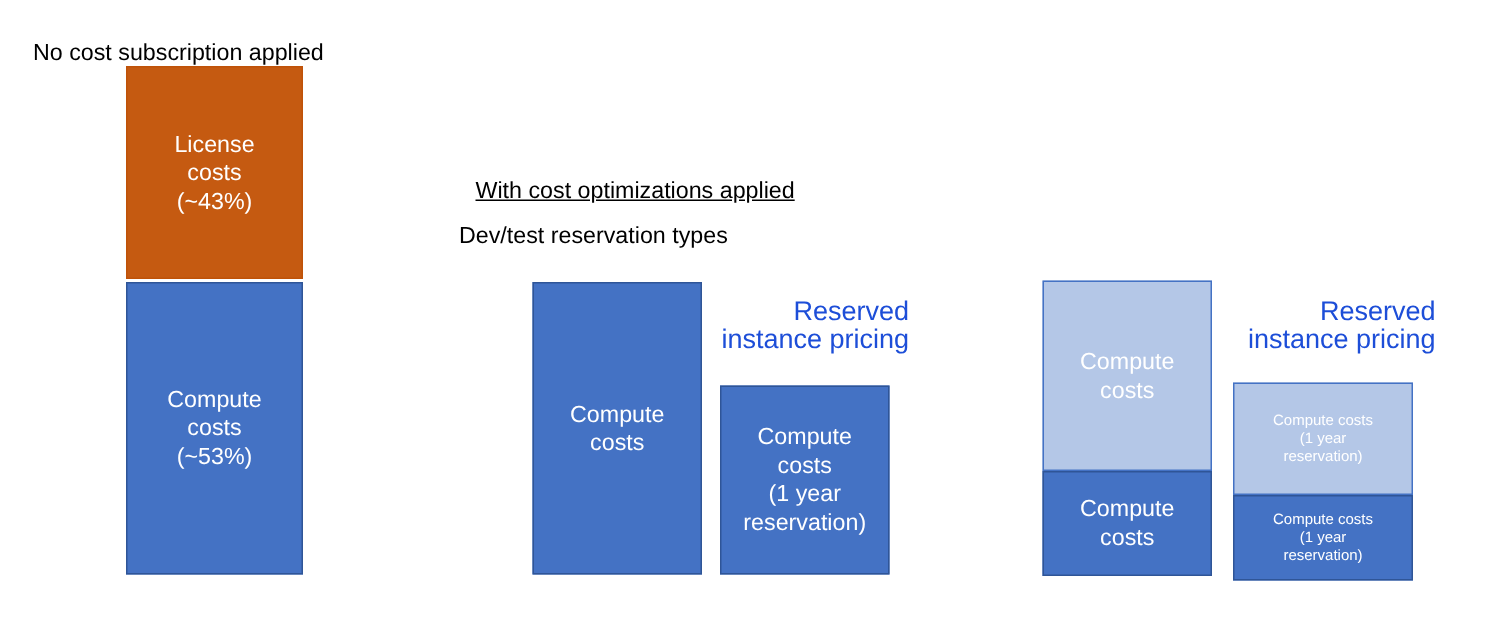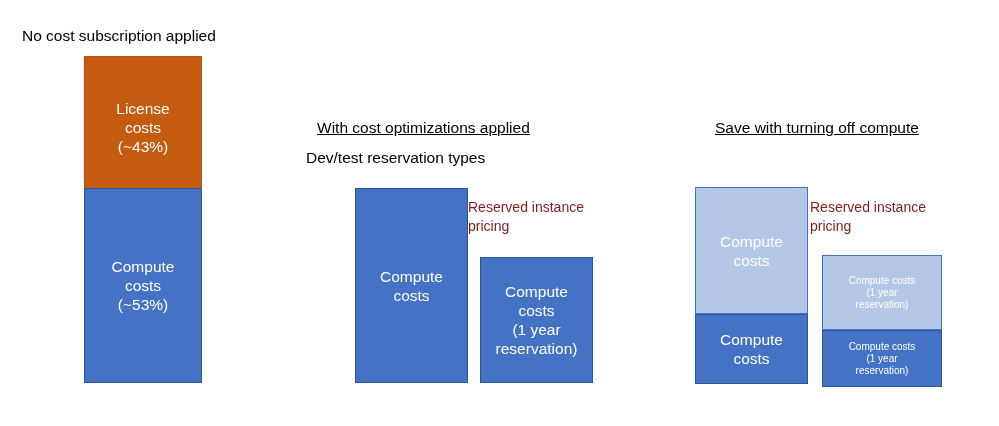--- a/index.html
+++ b/index.html
@@ -31,24 +31,24 @@
     line-height: 20px;
     color: #000000;
     white-space: nowrap;
   }
   .label.underlined {
     text-decoration: underline;
   }
 
   .caption {
     position: absolute;
-    font-size: 14px;
+    font-size: 18px;
     line-height: 19px;
-    color: #7f1d1d;
-    text-align: left;
+    color: #1d4ed8;
+    text-align: right;
   }
   .seg {
     position: absolute;
     box-sizing: border-box;
     display: flex;
     flex-direction: column;
     align-items: center;
     justify-content: center;
     text-align: center;
     color: #ffffff;
@@ -63,21 +63,21 @@
   .t15 { font-size: 15.5px; line-height: 19px; }
   .t10 { font-size: 10px;   line-height: 12px; }
 </style>
 </head>
 <body>
 
 <div class="canvas">
 
   <div class="label" style="left:22px; top:26px;">No cost subscription applied</div>
 
-  <div class="seg orange t15" style="left:84px; top:56px; width:118px; height:142px;">
+  <div class="seg orange t15" style="left:84px; top:44px; width:118px; height:142px;">
     <span class="line">License</span>
     <span class="line">costs</span>
     <span class="line">(~43%)</span>
   </div>
 
   <div class="seg blue t15" style="left:84px; top:188px; width:118px; height:195px;">
     <span class="line">Compute</span>
     <span class="line">costs</span>
     <span class="line">(~53%)</span>
   </div>
@@ -93,21 +93,20 @@
 
   <div class="caption" style="left:468px; top:198px; width:138px;">Reserved instance pricing</div>
 
   <div class="seg blue t15" style="left:480px; top:257px; width:113px; height:126px;">
     <span class="line">Compute</span>
     <span class="line">costs</span>
     <span class="line">(1 year</span>
     <span class="line">reservation)</span>
   </div>
 
-  <div class="label underlined" style="left:715px; top:118px;">Save with turning off compute</div>
 
 
   <div class="seg blue-l t15" style="left:695px; top:187px; width:113px; height:127px; color:#ffffff;">
     <span class="line">Compute</span>
     <span class="line">costs</span>
   </div>
 
   <div class="seg blue-d t15" style="left:695px; top:314px; width:113px; height:70px;">
     <span class="line">Compute</span>
     <span class="line">costs</span>

